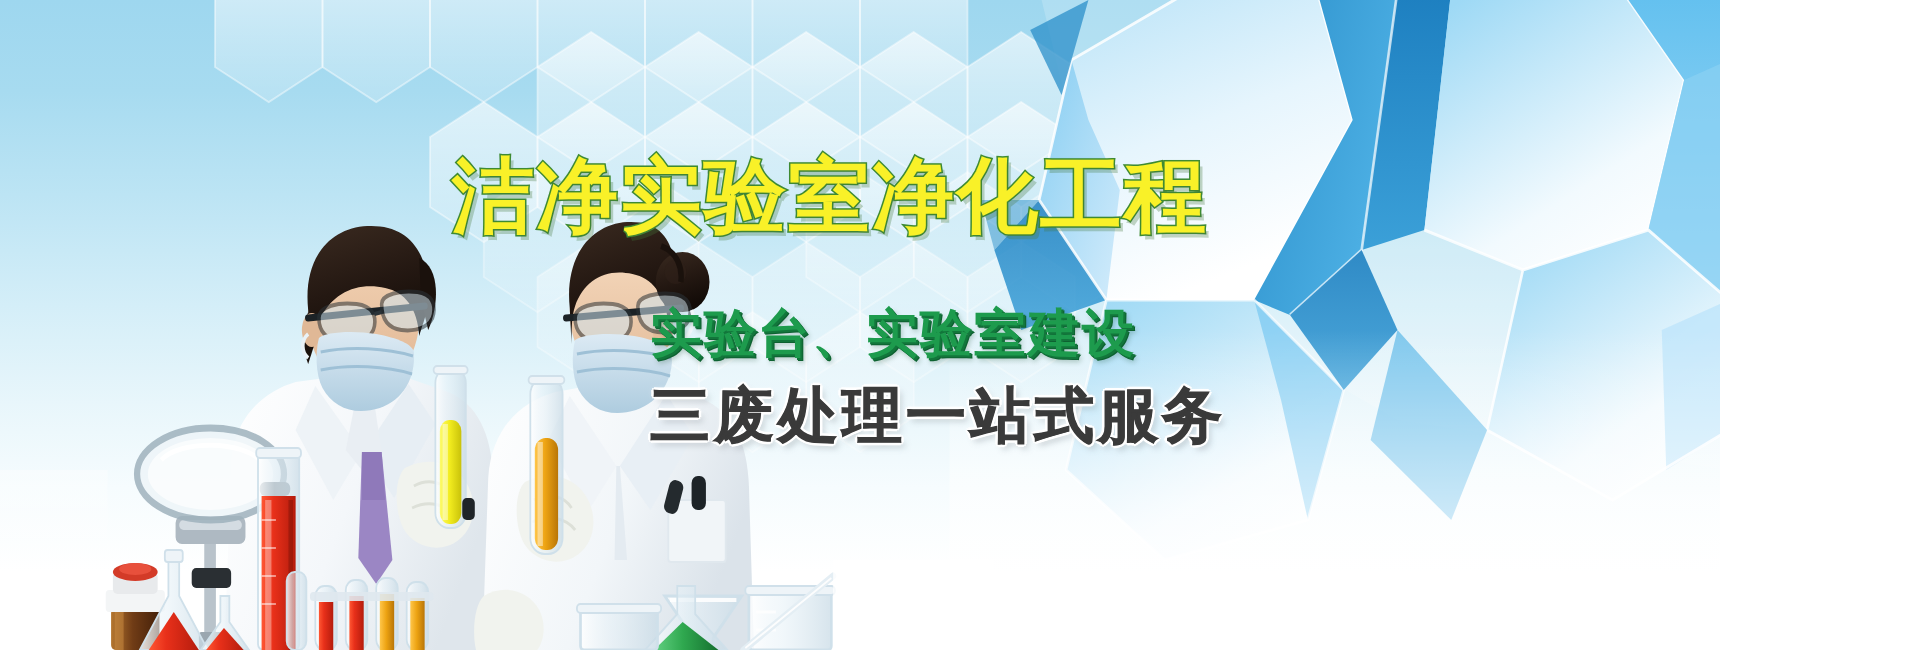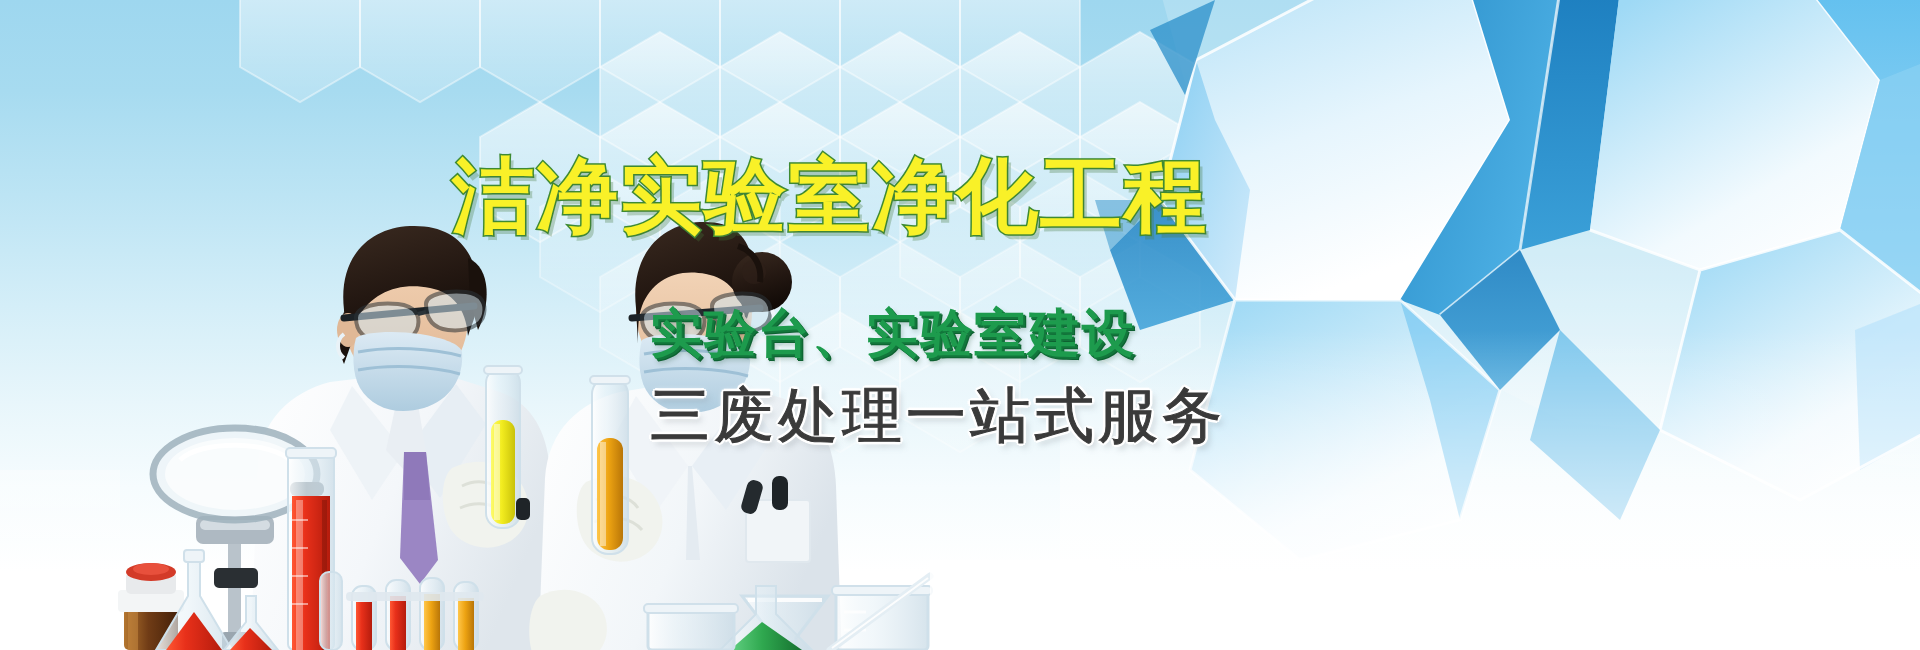--- a/index.html
+++ b/index.html
@@ -1,20 +1,20 @@
 <!DOCTYPE html>
 <html><head>
 <meta charset="utf-8">
 <style>
   html,body{margin:0;padding:0;background:#fff;}
   body{font-family:"Liberation Sans","DejaVu Sans",sans-serif;}
 
   .banner{
     position:relative;
-    width:1920px;
+    width:1720px;
     height:650px;
     overflow:hidden;
     background:linear-gradient(180deg,
        #9ed7ef 0%,
        #a7dbf0 14%,
        #bce4f4 30%,
        #d4eef8 47%,
        #e8f6fb 62%,
        #f6fcfe 75%,
        #ffffff 88%,
@@ -61,21 +61,21 @@
       1px 1px 0 #14struct;
     text-shadow:
       2px 2px 0 #12763b,
       3px 3px 0 #0e6131,
       4px 5px 5px rgba(0,60,25,.25);
   }
   .line-3{
     left:650px; top:382px;
     font-size:60px;
     line-height:68px;
-    font-weight:normal;
+    font-weight:bold;
     color:#3a3a3a;
     letter-spacing:4px;
     -webkit-text-stroke:1px #3a3a3a;
     text-shadow:
       -3px 0 0 #ffffff, 3px 0 0 #ffffff,
       0 -3px 0 #ffffff, 0 3px 0 #ffffff,
       -2px -2px 0 #ffffff, 2px -2px 0 #ffffff,
       -2px 2px 0 #ffffff, 2px 2px 0 #ffffff,
       0 0 6px rgba(255,255,255,.95),
       4px 5px 6px rgba(110,120,130,.35);

